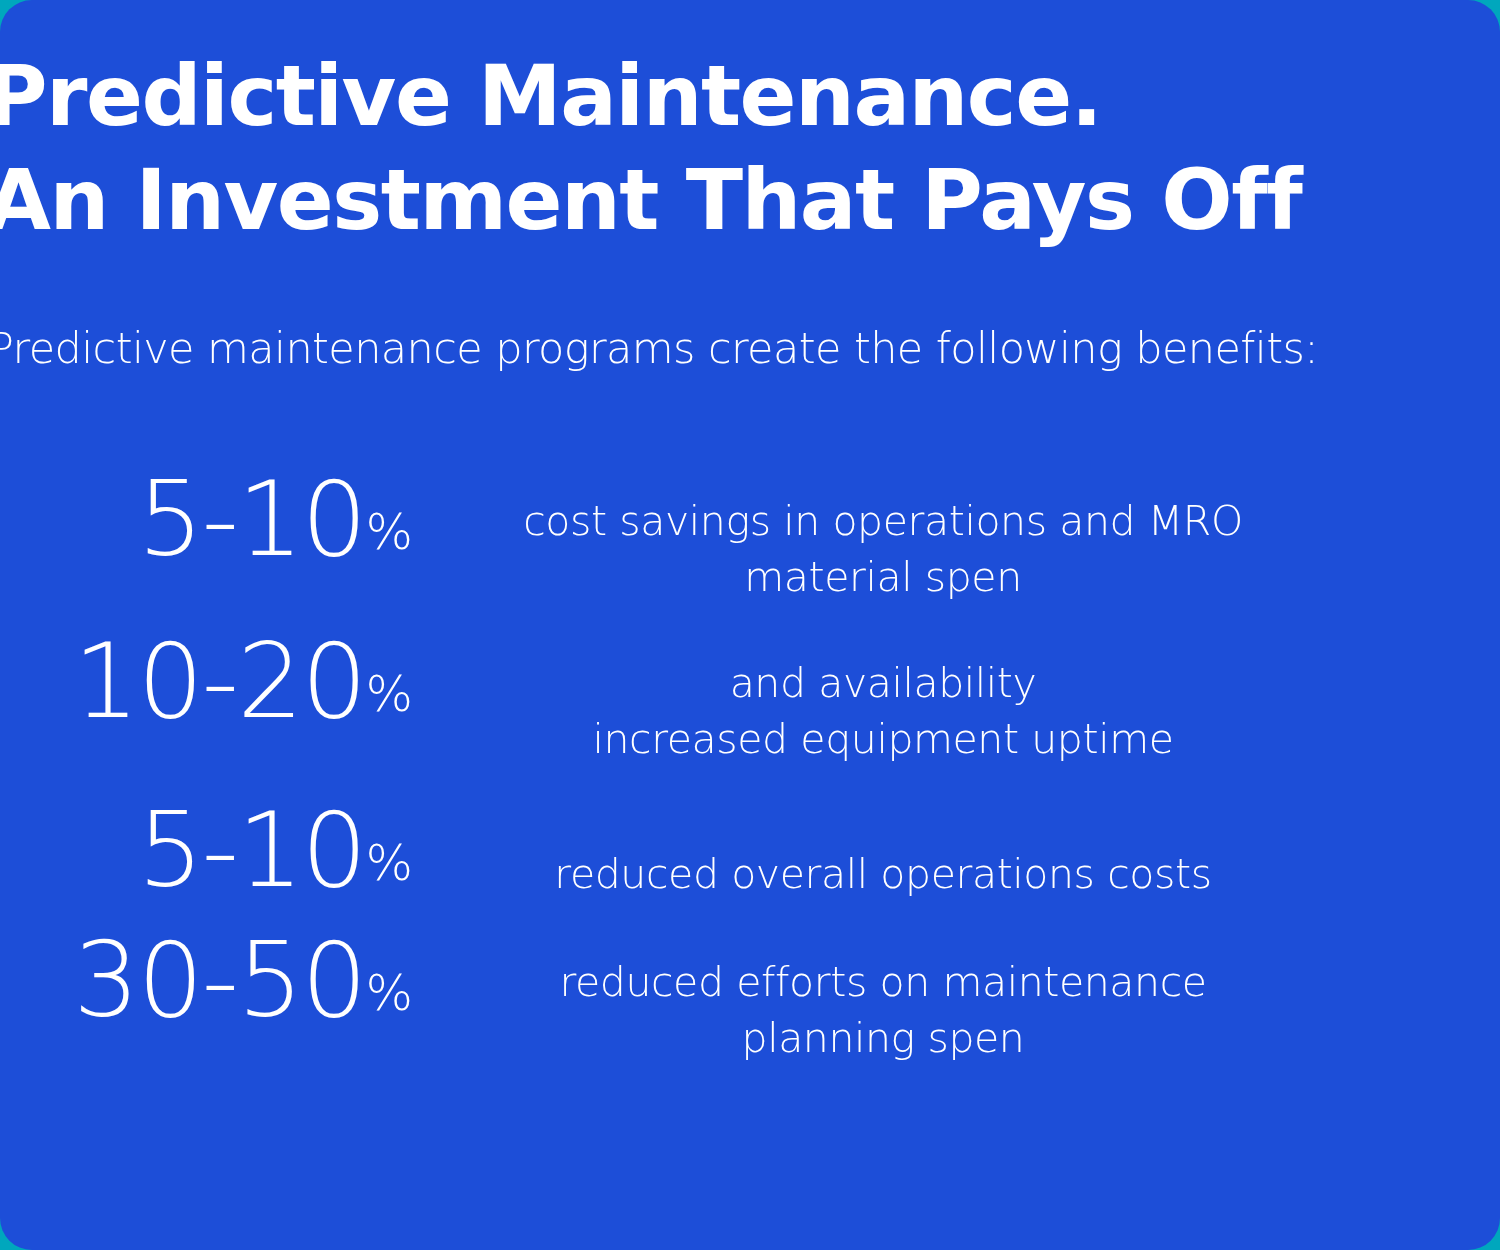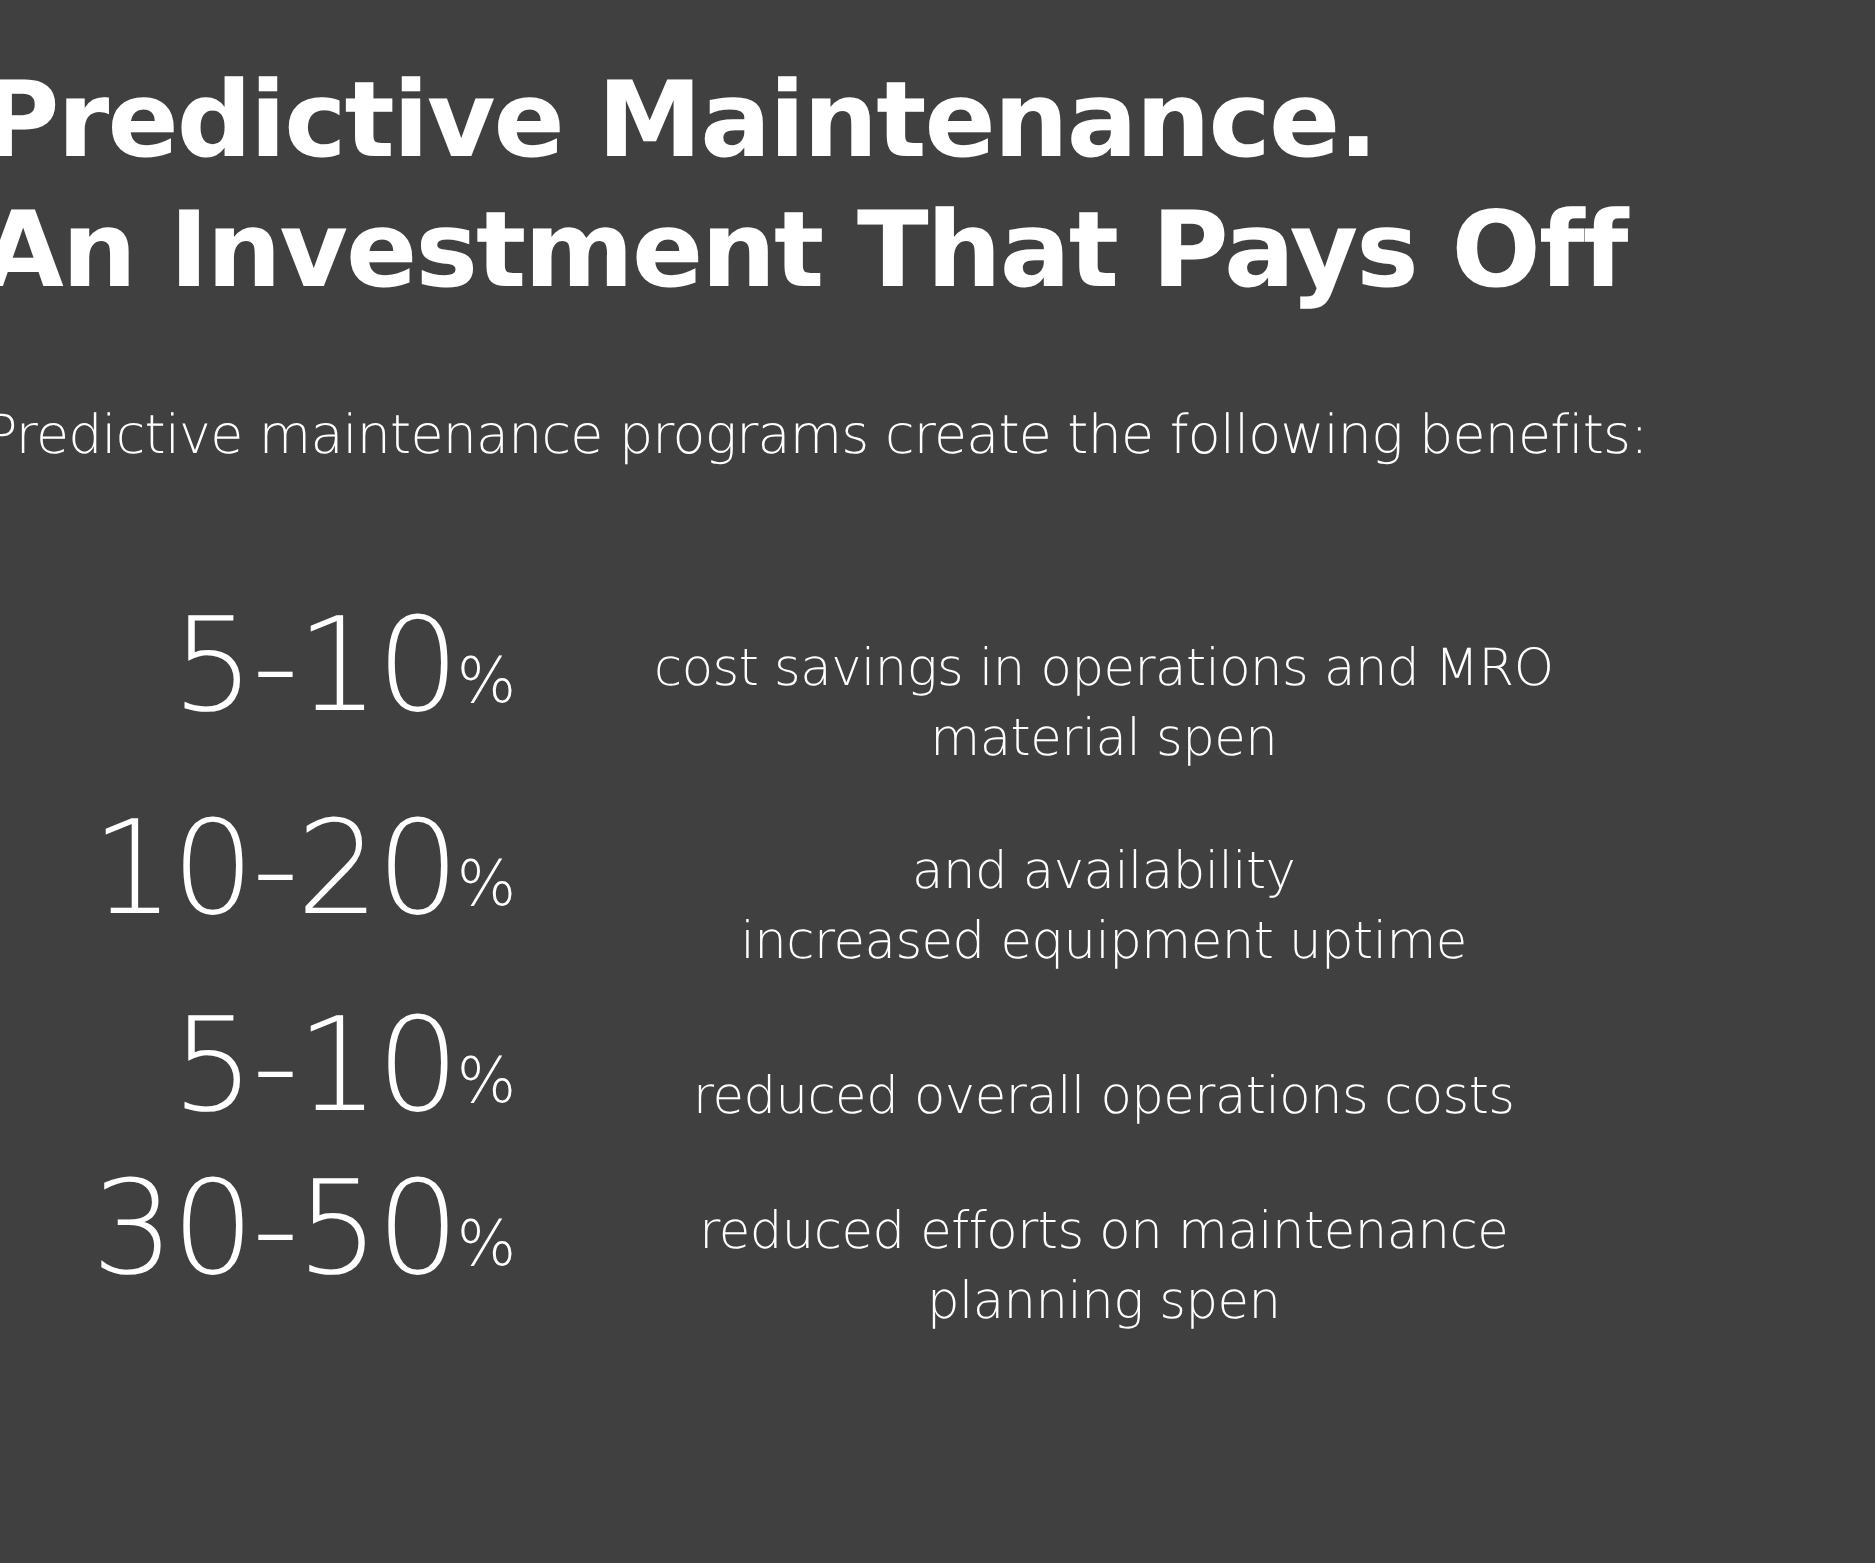--- a/index.html
+++ b/index.html
@@ -12,22 +12,23 @@
     overflow: hidden;
     background: #00a7bd;
     font-family: "DejaVu Sans", sans-serif;
     -webkit-font-smoothing: antialiased;
   }
 
   .slide {
     position: relative;
     width: 1500px;
     height: 1250px;
-    background: #404040;
+    background: #1d4ed8;
     overflow: hidden;
+    border-radius: 32px;
   }
 
   
   .heading {
     position: absolute;
     left: -14px;
     top: 44px;
     width: 1500px;
   }
   .heading-line {
@@ -51,21 +52,21 @@
     line-height: 56px;
     letter-spacing: -0.6px;
     color: #ffffff;
     white-space: nowrap;
   }
 
   
   .stats {
     position: absolute;
     left: 0;
-    top: 480px;
+    top: 467px;
     width: 1304px;
   }
 
   .stat-row {
     position: relative;
     display: flex;
     align-items: flex-start;
     margin-bottom: 32px;
   }
 
@@ -105,21 +106,21 @@
     letter-spacing: -0.4px;
   }
   .stat-desc .desc-line {
     display: block;
     white-space: nowrap;
     text-align: center;
   }
 
   
   .stat-row.r0 { margin-bottom: 24px; }
-  .stat-row.r1 { margin-bottom: 20px; }
+  .stat-row.r1 { margin-bottom: 31px; }
   .stat-row.r2 { margin-bottom: 26px; }
   .stat-row.r3 { margin-bottom: 0; }
 
   .stat-row.r2 .stat-desc { padding-top: 48px; }
 </style>
 </head>
 <body>
 
 <div class="slide">
 

